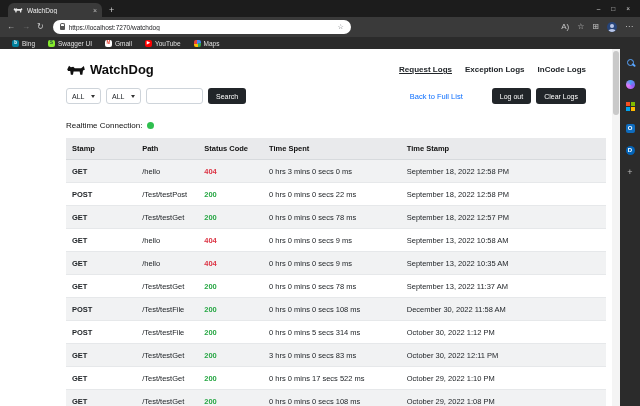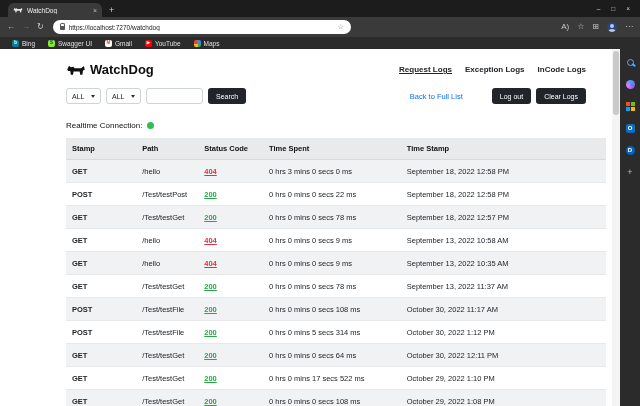--- a/index.html
+++ b/index.html
@@ -91,21 +91,21 @@
   .realtime-label { font-size:8px; font-weight:normal; color:#111;text-align:right; }
   .dot { width:7px; height:7px; border-radius:50%; background:#2fbf4f; }
 
   table { width:100%; border-collapse:collapse; margin-top:8px; }
   col.w1{width:13%;} col.w2{width:11.5%;} col.w3{width:12%;} col.w4{width:25.5%;} col.w5{width:38%;}
   th { font-size:7.5px; font-weight:bold; color:#101010; text-align:left; padding:6px;
        background:#e9eaec; border-bottom:1px solid #d7dadd; }
   td { font-size:7.5px; color:#212529; padding:6.5px 6px; border-bottom:1px solid #e6e8ea; }
   tbody tr:nth-child(odd) { background:#f1f2f3; }
   td.c-method { font-weight:bold; }
-  td.c-status { font-weight:bold;text-decoration:underline; }
+  td.c-status { font-weight:bold; }
 </style>
 </head>
 <body>
 
 <div class="window">
 
   <div class="tabstrip">
     <div class="tab">
       <span class="fav">
         <svg viewBox="0 0 33 18">
@@ -263,34 +263,34 @@
     <td class="c-path">/Test/testGet</td>
     <td class="c-status" style="color: rgb(40, 167, 69);">200</td>
     <td class="c-spent">0 hrs 0 mins 0 secs 78 ms</td>
     <td class="c-stamp">September 13, 2022 11:37 AM</td>
   </tr>
               <tr>
     <td class="c-method">POST</td>
     <td class="c-path">/Test/testFile</td>
     <td class="c-status" style="color: rgb(40, 167, 69);">200</td>
     <td class="c-spent">0 hrs 0 mins 0 secs 108 ms</td>
-    <td class="c-stamp">October 30, 2022 11:17 AM</td>
+    <td class="c-stamp">December 30, 2022 11:58 AM</td>
   </tr>
               <tr>
     <td class="c-method">POST</td>
     <td class="c-path">/Test/testFile</td>
     <td class="c-status" style="color: rgb(40, 167, 69);">200</td>
     <td class="c-spent">0 hrs 0 mins 5 secs 314 ms</td>
     <td class="c-stamp">October 30, 2022 1:12 PM</td>
   </tr>
               <tr>
     <td class="c-method">GET</td>
     <td class="c-path">/Test/testGet</td>
     <td class="c-status" style="color: rgb(40, 167, 69);">200</td>
-    <td class="c-spent">0 hrs 0 mins 0 secs 64 ms</td>
+    <td class="c-spent">3 hrs 0 mins 0 secs 83 ms</td>
     <td class="c-stamp">October 30, 2022 12:11 PM</td>
   </tr>
               <tr>
     <td class="c-method">GET</td>
     <td class="c-path">/Test/testGet</td>
     <td class="c-status" style="color: rgb(40, 167, 69);">200</td>
     <td class="c-spent">0 hrs 0 mins 17 secs 522 ms</td>
     <td class="c-stamp">October 29, 2022 1:10 PM</td>
   </tr>
               <tr>

